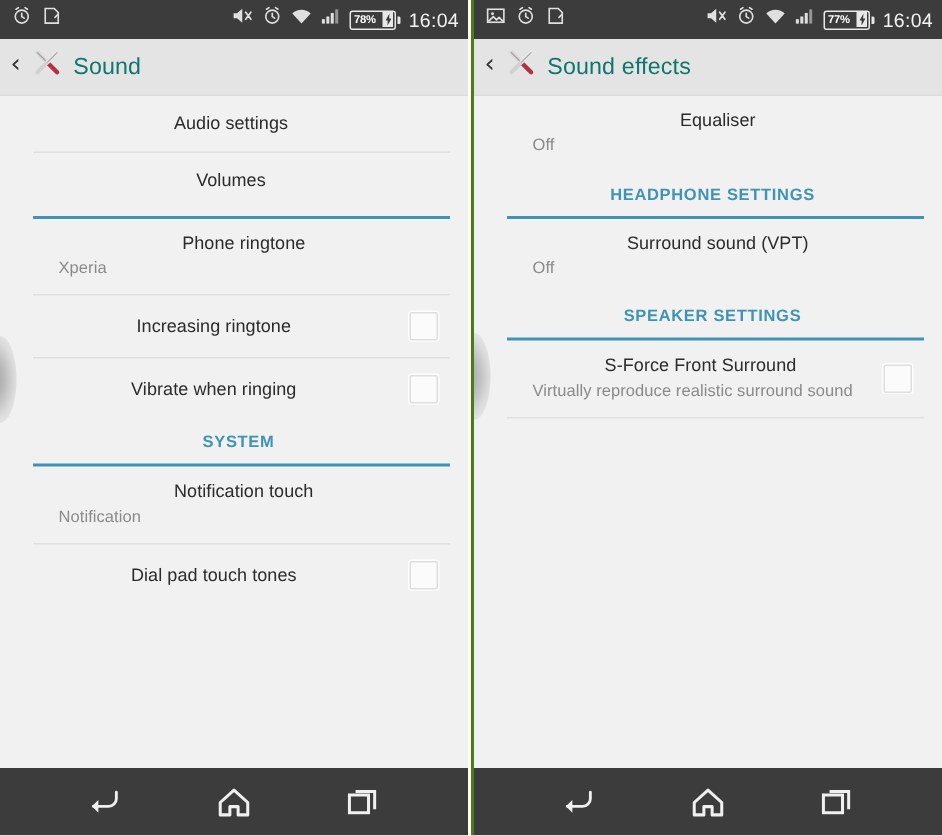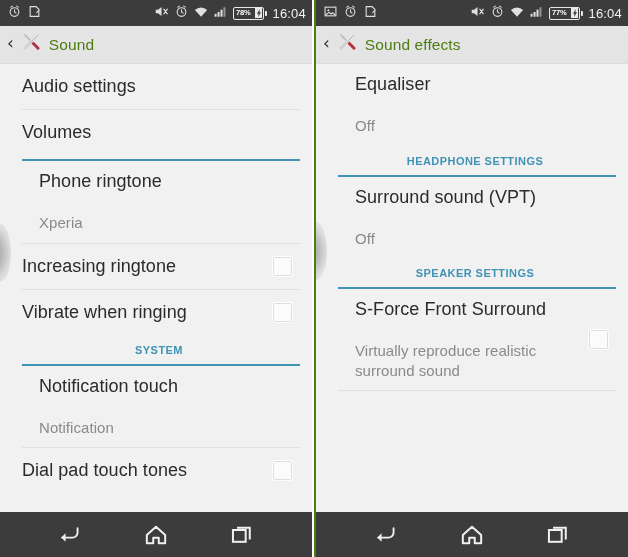--- a/index.html
+++ b/index.html
@@ -95,21 +95,21 @@
   }
   .back-chevron {
     font-size: 17px;
     color: #333;
     line-height: 1;
     padding-bottom: 2px;
     font-family: "DejaVu Sans", sans-serif;
   }
   .ab-title {
     font-size: 15.5px;
-    color: #4d7c0f;
+    color: #0f766e;
     letter-spacing: .1px;
   }
 
   
   .list {
     flex: 1 1 auto;
     background: #f1f1f1;
     position: relative;
     overflow: hidden;
   }
@@ -117,30 +117,31 @@
   .row {
     position: relative;
     padding: 11px 16px 11px 22px;
     display: flex;
     align-items: center;
     min-height: 36px;
   }
   .row.tall   { padding-top: 9px; padding-bottom: 10px; padding-left: 39px; }
   .row-texts  { flex: 1 1 auto; min-width: 0; padding-right: 10px; }
   .row-title {
-    font-size: 18px;
+    font-size: 12px;
     color: #2b2b2b;
     line-height: 1.28;
     letter-spacing: .05px;
+    text-align: center;
   }
   .row-sub {
-    font-size: 15px;
+    font-size: 11px;
     color: #8a8a8a;
     line-height: 1.3;
-    margin-top: 20px;
+    margin-top: 2px;
     letter-spacing: .05px;
   }
 
   .divider {
     height: 1px;
     background: #e0e0e0;
     margin: 0 12px 0 22px;
   }
 
   .section {

